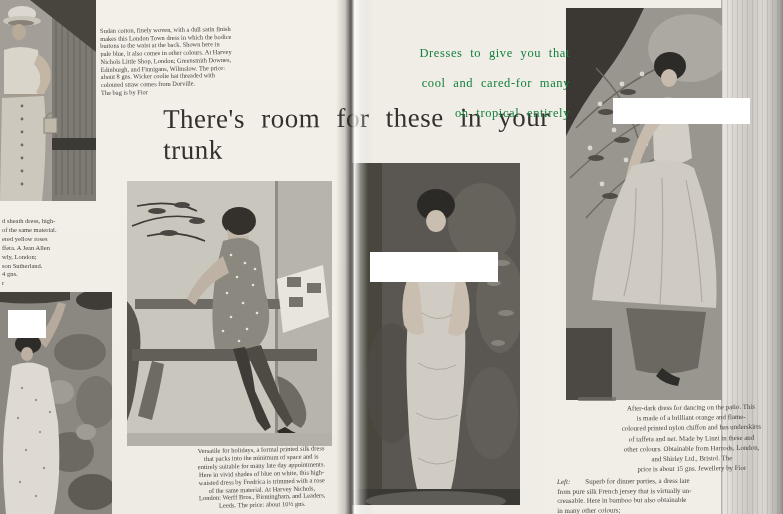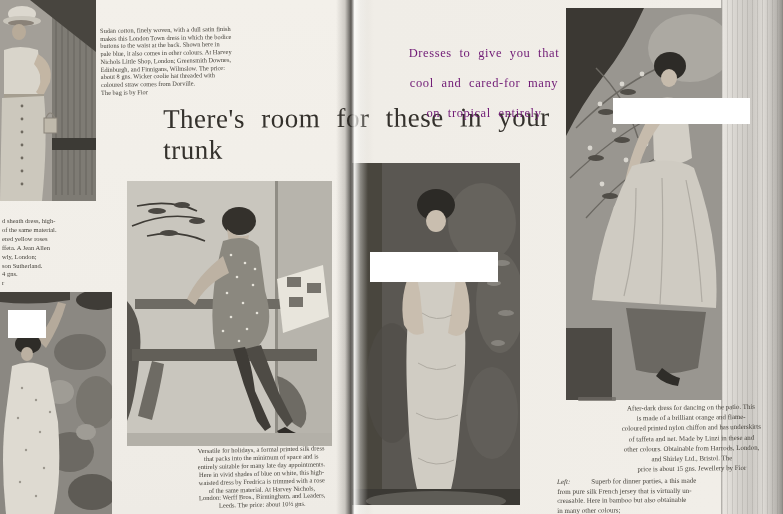--- a/index.html
+++ b/index.html
@@ -18,24 +18,24 @@
     background:linear-gradient(90deg,rgba(90,86,80,0) 0%,rgba(70,66,60,.22) 28%,rgba(30,28,25,.72) 47%,rgba(252,252,250,.92) 58%,rgba(252,252,250,.38) 76%,rgba(252,252,250,0) 100%);}
   .photo{z-index:2;}
   .photo svg{display:block;}
   .redaction{background:#ffffff;z-index:6;}
   .cap{font-size:6.4px;line-height:7.7px;color:#46433c;z-index:5;}
   .cap div{white-space:nowrap;}
   #top-caption{left:100px;top:27px;width:242px;transform:rotate(-0.9deg);transform-origin:0 0;}
   #side-column{left:2px;top:217px;width:90px;font-size:6.5px;line-height:8.9px;overflow:hidden;}
   #main-caption{left:160px;top:448px;width:202px;text-align:center;font-size:6.5px;line-height:7.9px;transform:rotate(-1.3deg);transform-origin:0 0;}
   #headline{left:163px;top:104px;width:430px;font-size:27px;color:#34312c;letter-spacing:.5px;word-spacing:9px;z-index:2;transform:rotate(-0.3deg);transform-origin:0 0;}
-  #standfirst{left:398px;top:38px;width:172px;text-align:center;font-size:12.5px;line-height:30px;color:#701a75;word-spacing:4px;letter-spacing:.6px;z-index:2;}
+  #standfirst{left:398px;top:38px;width:172px;text-align:right;font-size:12.5px;line-height:30px;color:#15803d;word-spacing:4px;letter-spacing:.6px;z-index:2;}
   #patio-caption{left:596px;top:404px;width:190px;text-align:center;font-size:6.9px;line-height:10.2px;transform:rotate(-0.8deg);transform-origin:0 0;}
   #dinner-caption{left:557px;top:478px;width:215px;text-align:left;font-size:7px;line-height:9.7px;transform:rotate(-0.5deg);transform-origin:0 0;}
-  #dinner-caption .lead{font-style:italic;margin-right:21px;}
+  #dinner-caption .lead{font-style:italic;margin-right:15px;}
   #credit-smudge{left:578px;top:397px;width:38px;height:4px;background:#6d6a64;opacity:.75;border-radius:1px;z-index:5;}
 </style>
 </head>
 <body>
 
 <div id="scan">
 
   <div class="abs page-left"></div>
   <div class="abs page-right"></div>
   <div class="abs edge-line"></div>
@@ -289,21 +289,21 @@
     <div>After-dark dress for dancing on the patio.  This</div>
     <div>is made of a brilliant orange and flame-</div>
     <div>coloured printed nylon chiffon and has underskirts</div>
     <div>of taffeta and net.  Made by Linzi in these and</div>
     <div>other colours.  Obtainable from Harrods, London,</div>
     <div>and Shirley Ltd., Bristol.  The</div>
     <div>price is about 15 gns.  Jewellery by Fior</div>
   </div>
 
   <div class="abs cap" id="dinner-caption">
-    <div><span class="lead">Left:</span><span>Superb for dinner parties, a this made</span></div>
+    <div><span class="lead">Left:</span><span>Superb for dinner parties, a dress late</span></div>
     <div>from pure silk French jersey that is virtually un-</div>
     <div>creasable.  Here in bamboo but also obtainable</div>
     <div>in many other colours;</div>
   </div>
 
   <div class="abs gutter"></div>
 
   <div class="abs redaction" style="left:8px;top:310px;width:38px;height:28px;"></div>
   <div class="abs redaction" style="left:370px;top:252px;width:128px;height:30px;"></div>
   <div class="abs redaction" style="left:613px;top:98px;width:137px;height:26px;"></div>

